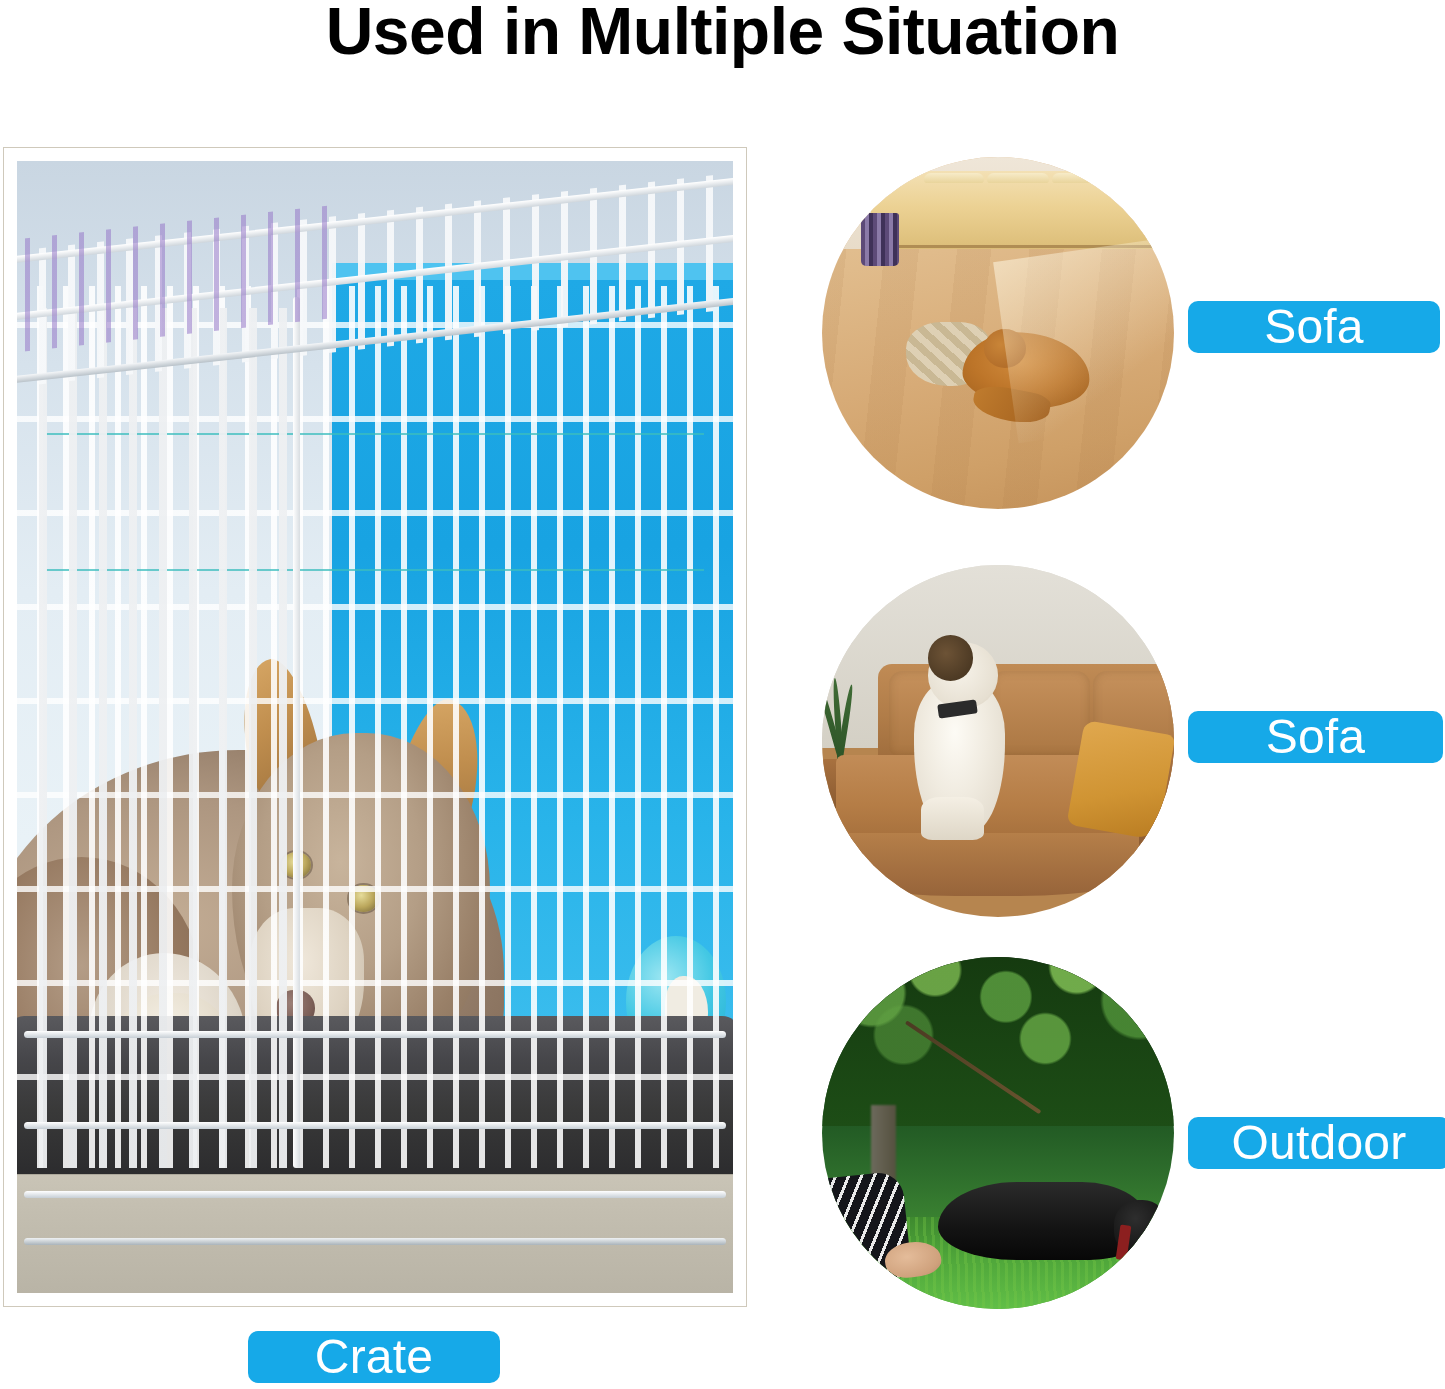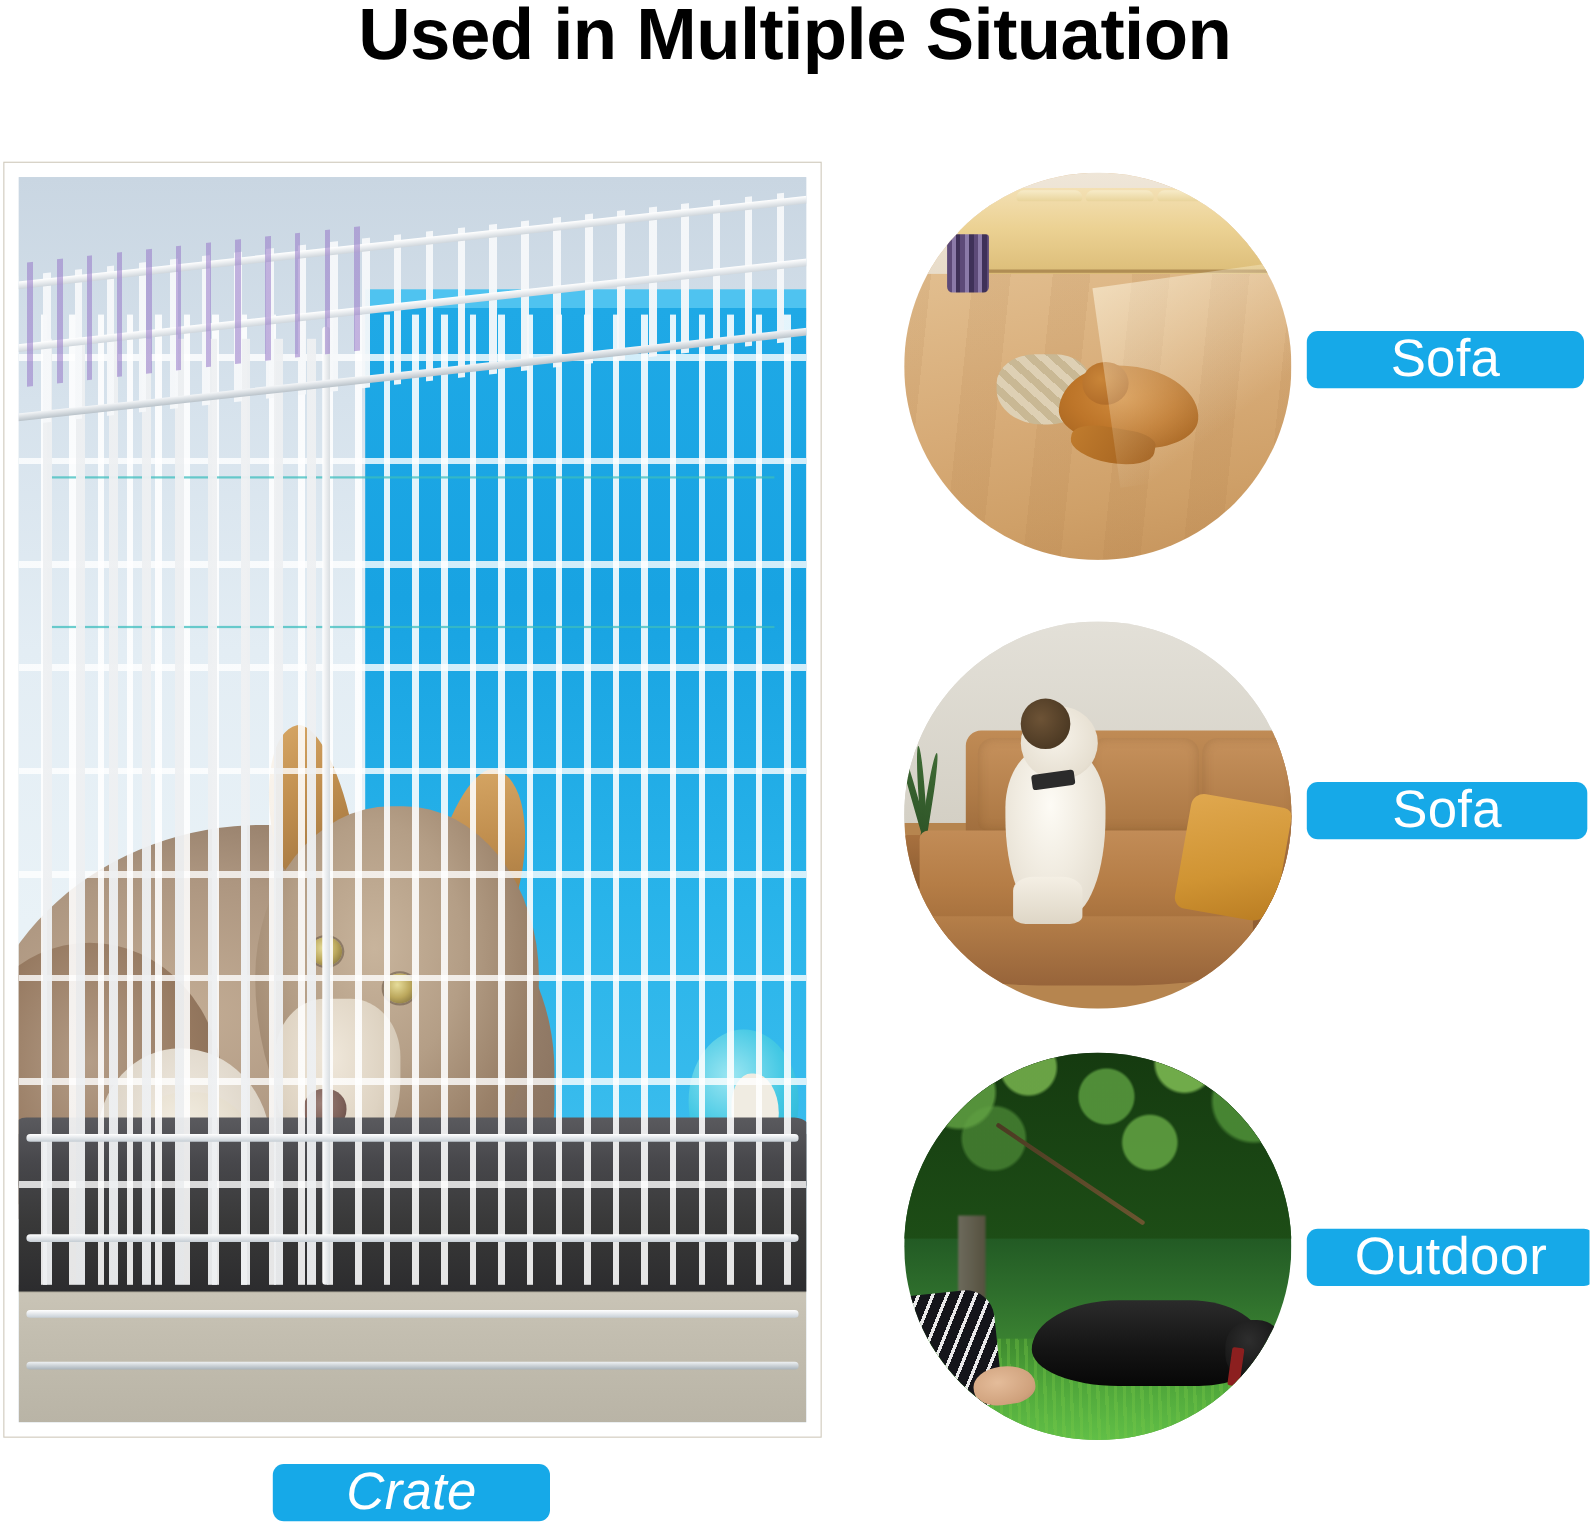--- a/index.html
+++ b/index.html
@@ -520,21 +520,21 @@
     font-size: 48px;
     font-weight: normal;
     line-height: 1;
     letter-spacing: 0.2px;
     white-space: nowrap;
     box-sizing: border-box;
   }
   .badge.floor   { left: 1188px; top: 301px;  width: 252px; height: 52px; }
   .badge.sofa    { left: 1188px; top: 711px;  width: 255px; height: 52px; text-align: center; }
   .badge.outdoor { left: 1188px; top: 1117px; width: 262px; height: 52px; }
-  .badge.crate   { left: 248px;  top: 1331px; width: 252px; height: 52px; font-style: italic; }
+  .badge.crate   { left: 248px;  top: 1331px; width: 252px; height: 52px; }
 </style>
 </head>
 <body>
 
 <div class="title">Used in Multiple Situation</div>
 
 <div class="crate-frame">
   <div class="crate-photo">
     <div class="cp-wall"></div>
     <div class="cp-bluepanel-top"></div>

